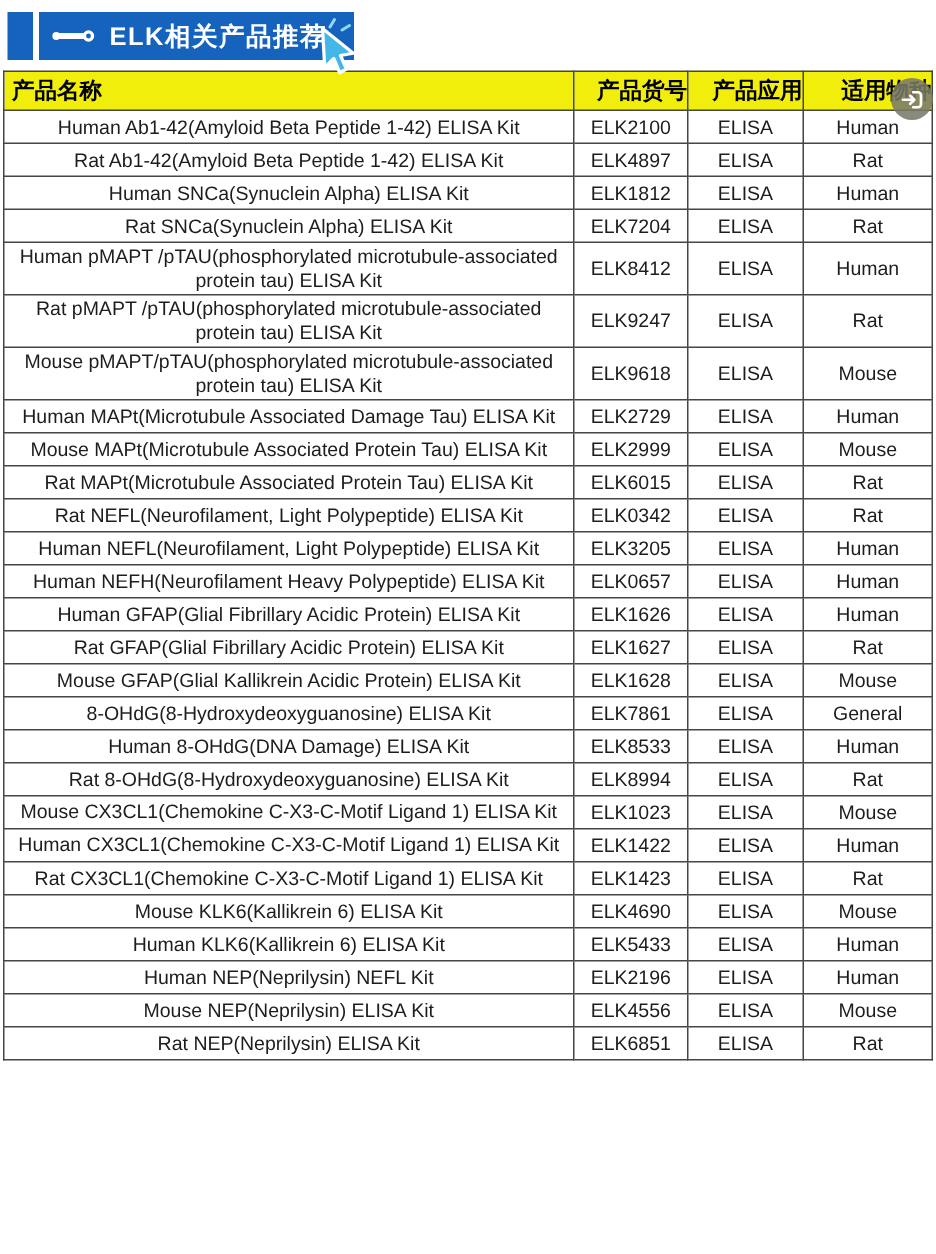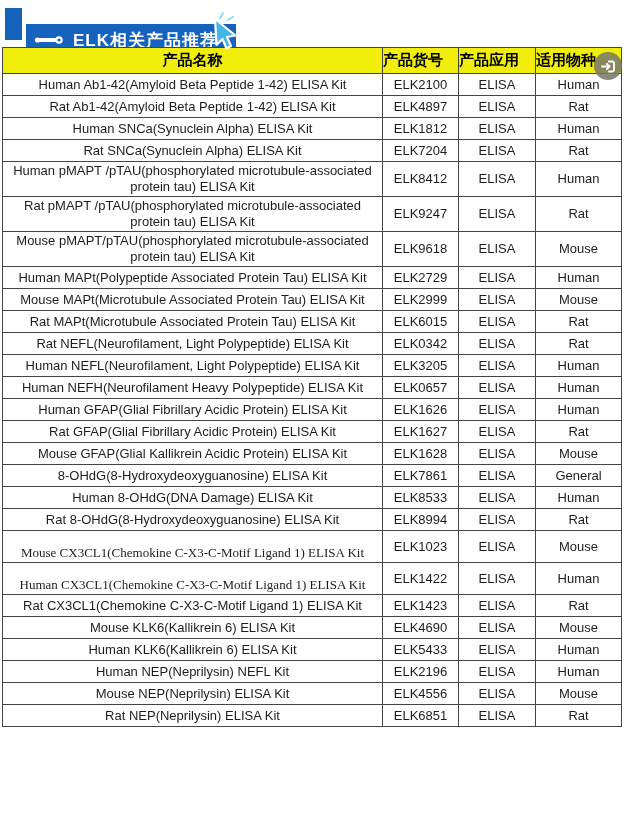--- a/index.html
+++ b/index.html
@@ -11,21 +11,21 @@
     overflow:hidden;
   }
 
   
   .banner-accent {
     position:absolute; left:5px; top:8px;
     width:17px; height:32px;
     background:#1563bd;
   }
   .banner {
-    position:absolute; left:26px; top:24px;
+    position:absolute; left:26px; top:8px;
     height:32px;
     background:#1563bd;
     display:flex; align-items:center;
     gap:9px;
     padding:0 18px 0 8px;
   }
   .banner-title {
     color:#ffffff;
     font-weight:bold;
     font-size:17px;
@@ -46,44 +46,43 @@
     overflow:visible;
   }
   thead th {
     background:#f0ee0a;
     height:25px;
     font-size:15px;
     font-weight:bold;
     color:#000000;
     border-bottom-width:2px;
   }
-  th.c1 { text-align:center; padding:0 5px; }
-  th.c2, th.c3, th.c4 { text-align:left; padding:0; }
+  th.c1 { text-align:left; padding:0 5px; }
+  th.c2, th.c3, th.c4 { text-align:right; padding:0; }
 
   tbody td {
     height:21px;
     font-size:13px;
     color:#1d1d1d;
     vertical-align:middle;
   }
   td.c1 { text-align:center; padding:0 4px; }
   td.c2, td.c3, td.c4 { text-align:center; padding:0 2px; }
   .cw { line-height:16px; }
 
   tr.tall td { height:34px; }
 
   
   tr.overflow td.c1 { vertical-align:top; }
   tr.overflow td.c1 .cw {
     height:17px;
-    margin-top:14px;
+    margin-top:2px;
     overflow:visible;
     position:relative;
     z-index:5;
-    font-family:Liberation Serif, serif;
   }
 
   
   .float-btn {
     position:absolute; left:594px; top:52px;
     width:28px; height:28px;
     border-radius:50%;
     background:rgba(122,122,106,0.88);
     display:flex; align-items:center; justify-content:center;
     z-index:20;
@@ -229,21 +228,21 @@
         </td>
         <td class="c3">
           <div class="cw">ELISA</div>
         </td>
         <td class="c4">
           <div class="cw">Mouse</div>
         </td>
       </tr>
       <tr class="single">
         <td class="c1">
-          <div class="cw">Human MAPt(Polypeptide Associated Protein Tau) ELISA Kit</div>
+          <div class="cw">Human MAPt(Microtubule Associated Damage Tau) ELISA Kit</div>
         </td>
         <td class="c2">
           <div class="cw">ELK2729</div>
         </td>
         <td class="c3">
           <div class="cw">ELISA</div>
         </td>
         <td class="c4">
           <div class="cw">Human</div>
         </td>

